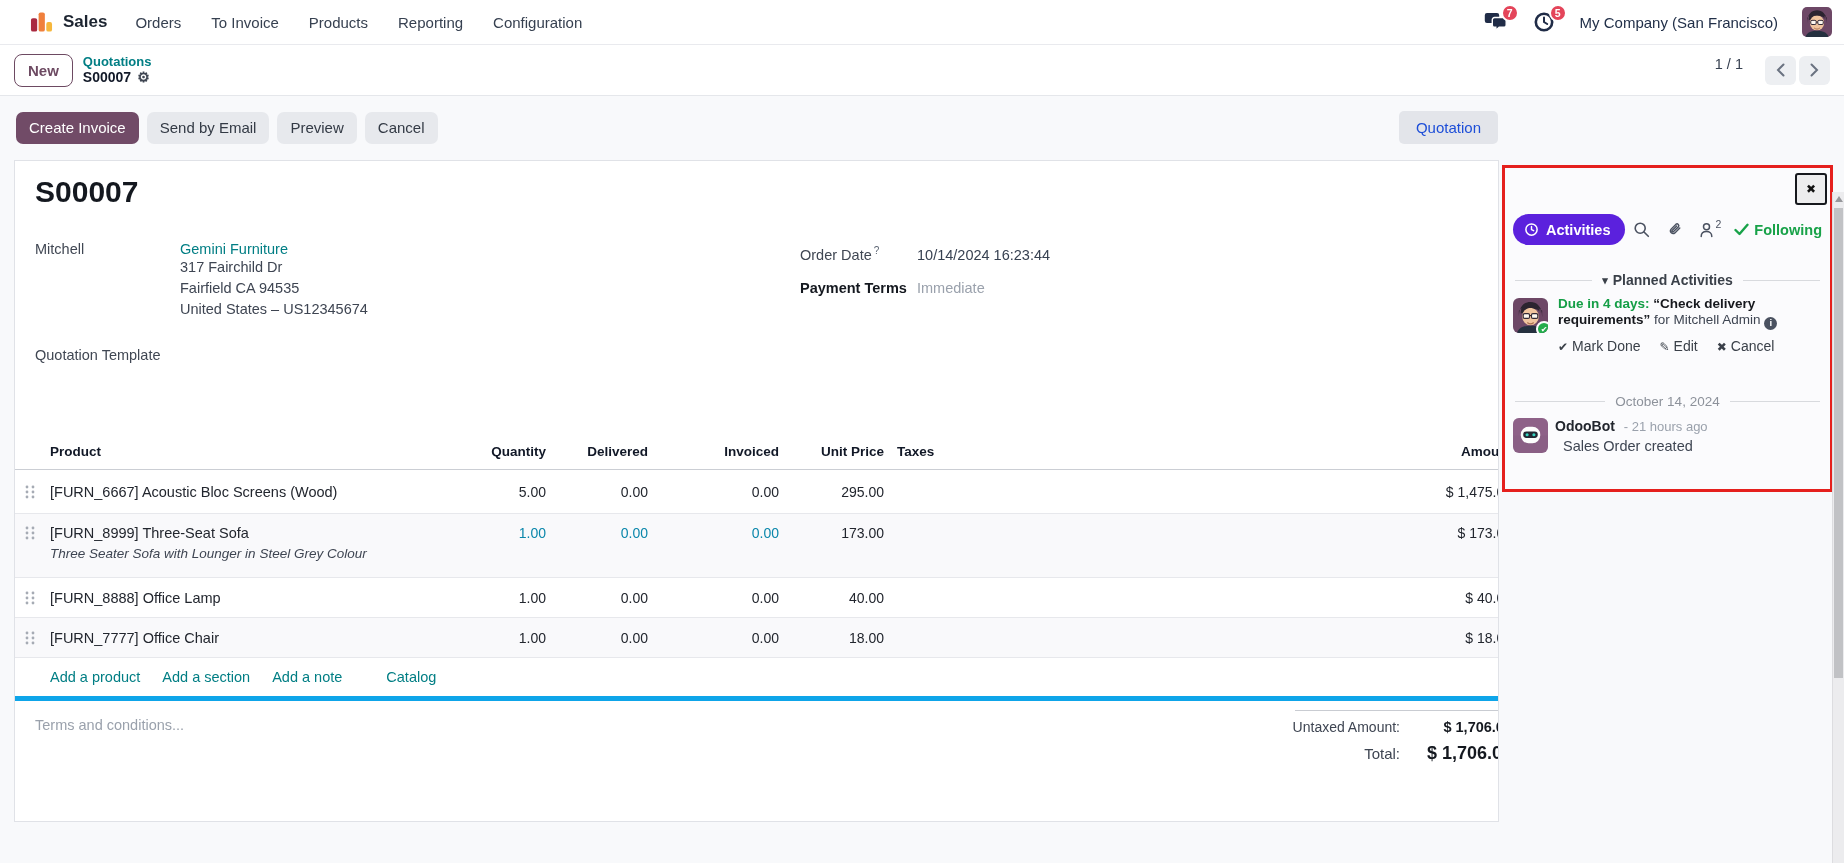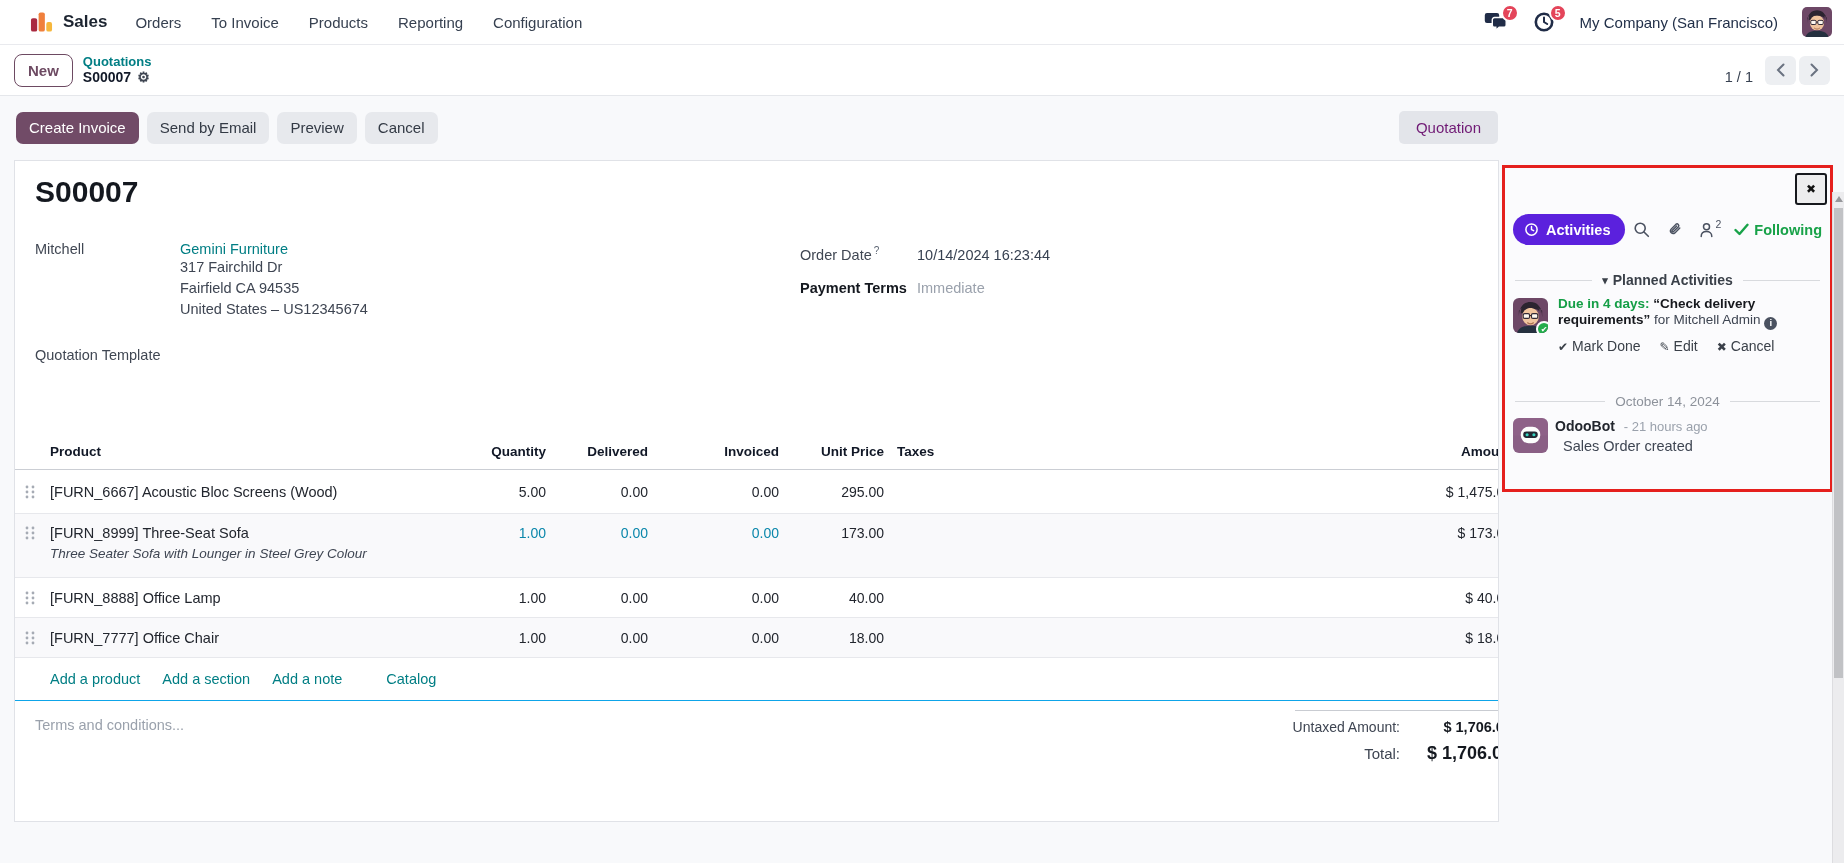--- a/index.html
+++ b/index.html
@@ -27,37 +27,37 @@
 
   
   .control-row { position:absolute; top:45px; left:0; width:100%; height:51px; background:#fff;
                  border-bottom:1px solid #e5e7eb; display:flex; align-items:center; padding:0 14px; z-index:8; }
   .btn-new { height:33px; padding:0 13px; background:#fff; border:1px solid #6d4a62; border-radius:8px;
              color:#6d4a62; font-size:15px; font-weight:600; cursor:pointer; font-family:inherit; }
   .bc { margin-left:10px; display:flex; flex-direction:column; line-height:1.2; }
   .bc-parent { color:#017e84; font-size:13px; font-weight:600; cursor:pointer; }
   .bc-current { color:#111827; font-size:14px; font-weight:600; display:flex; align-items:center; gap:6px; }
   .gear { font-size:14px; color:#3f4652; cursor:pointer; }
-  .pager { margin-left:auto; display:flex; align-items:flex-end; gap:12px; }
+  .pager { margin-left:auto; display:flex; align-items:flex-start; gap:22px; }
   .pager-count { font-size:14.5px; color:#374151; }
   .pager-btns { display:flex; gap:3px; }
   .pager-btn { width:31px; height:29px; border-radius:6px; background:#edeff2; border:none; cursor:pointer;
                display:flex; align-items:center; justify-content:center; }
 
   
   .main { position:absolute; top:96px; left:0; right:0; bottom:0; background:#f8f9fb; }
 
   .statusbar { position:absolute; top:0; left:0; width:1499px; height:63px; display:flex; align-items:center;
                gap:8px; padding-left:16px; }
   .btn { height:32px; padding:0 13px; border:none; border-radius:7px; font-size:15px; font-weight:500;
          cursor:pointer; font-family:inherit; }
   .btn-primary { background:#714B67; color:#fff; }
   .btn-secondary { background:#e7e9ed; color:#333a45; }
   .stage-badge { position:absolute; right:1px; top:15px; height:33px; padding:2px 17px; background:#e3e5ea;
-                 border-radius:5px; display:flex; align-items:center; font-size:15px; color:#701a75; font-weight:500; }
+                 border-radius:5px; display:flex; align-items:center; font-size:15px; color:#1d4ed8; font-weight:500; }
 
   
   .sheet { position:absolute; left:14px; top:64px; width:1485px; height:662px; background:#fff;
            border:1px solid #e0e2e7; overflow:hidden; }
   .sheet-title { position:absolute; left:20px; top:14px; font-size:30px; font-weight:600; color:#14181f; }
 
   .fld-label { font-size:14.5px; color:#404753; }
   .fld-label.bold { font-weight:700; color:#14181f; }
   .fld-value { font-size:14.5px; color:#374151; }
   .fg-left { position:absolute; left:20px; top:80px; display:grid; grid-template-columns:145px auto; }
@@ -88,21 +88,21 @@
   .cell-amt { text-align:right; }
   .cell-prod { padding-left:5px; }
   .oline { border-bottom:1px solid #e7e8ec; font-size:14px; color:#22262e; }
   .oline .cell-prod { font-size:14.5px; }
   .oline.alt { background:#f9f9fb; }
   .h44 { height:44px; } .h64 { height:64px; align-items:start; } .h40 { height:40px; }
   .h64 > div { padding-top:11px; }
   .prod-desc { font-style:italic; font-size:13.5px; color:#3e4552; margin-top:5px; font-weight:400; }
   .chg { color:#0b87ab; font-weight:500; }
   .handle { display:flex; justify-content:center; cursor:grab; }
-  .links-row { height:43px; border-bottom:1px solid #0ea5e9; display:flex; align-items:center; padding-left:35px; }
+  .links-row { height:43px; border-bottom:5px solid #0ea5e9; display:flex; align-items:center; padding-left:35px; }
   .links-row span { font-size:14.5px; color:#017e84; cursor:pointer; margin-right:22px; }
   .links-row .catalog { margin-left:22px; }
 
   .terms { position:absolute; left:20px; top:556px; font-size:14.5px; color:#9aa1ac; width:600px; }
   .totals { position:absolute; left:0; top:549px; width:1497px; }
   .totals-sep { margin-left:1280px; width:217px; border-top:1px solid #c9ccd2; }
   .tot-row { display:flex; justify-content:flex-end; align-items:baseline; margin-top:8px; }
   .tot-label { font-size:14px; color:#3e4552; }
   .tot-label.big { font-size:15px; }
   .tot-val { width:112px; text-align:right; font-size:14.5px; font-weight:700; color:#14181f; }

